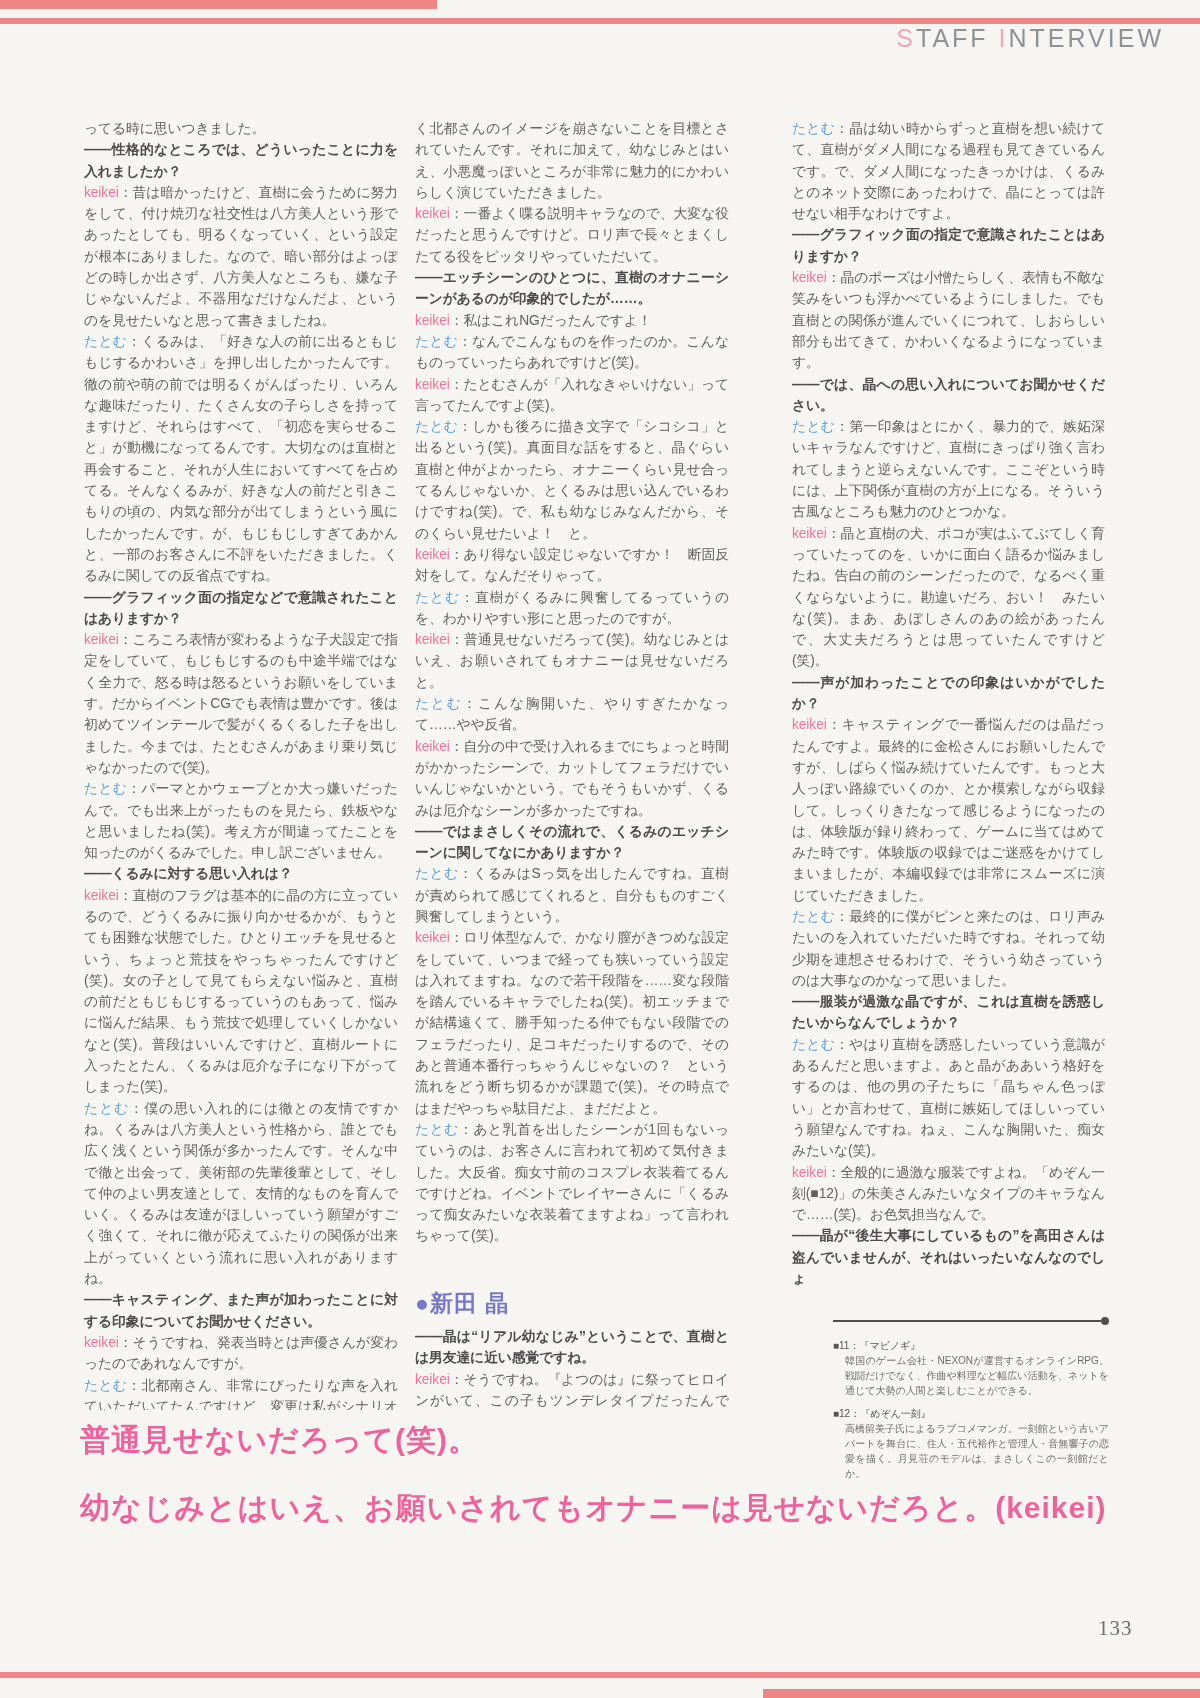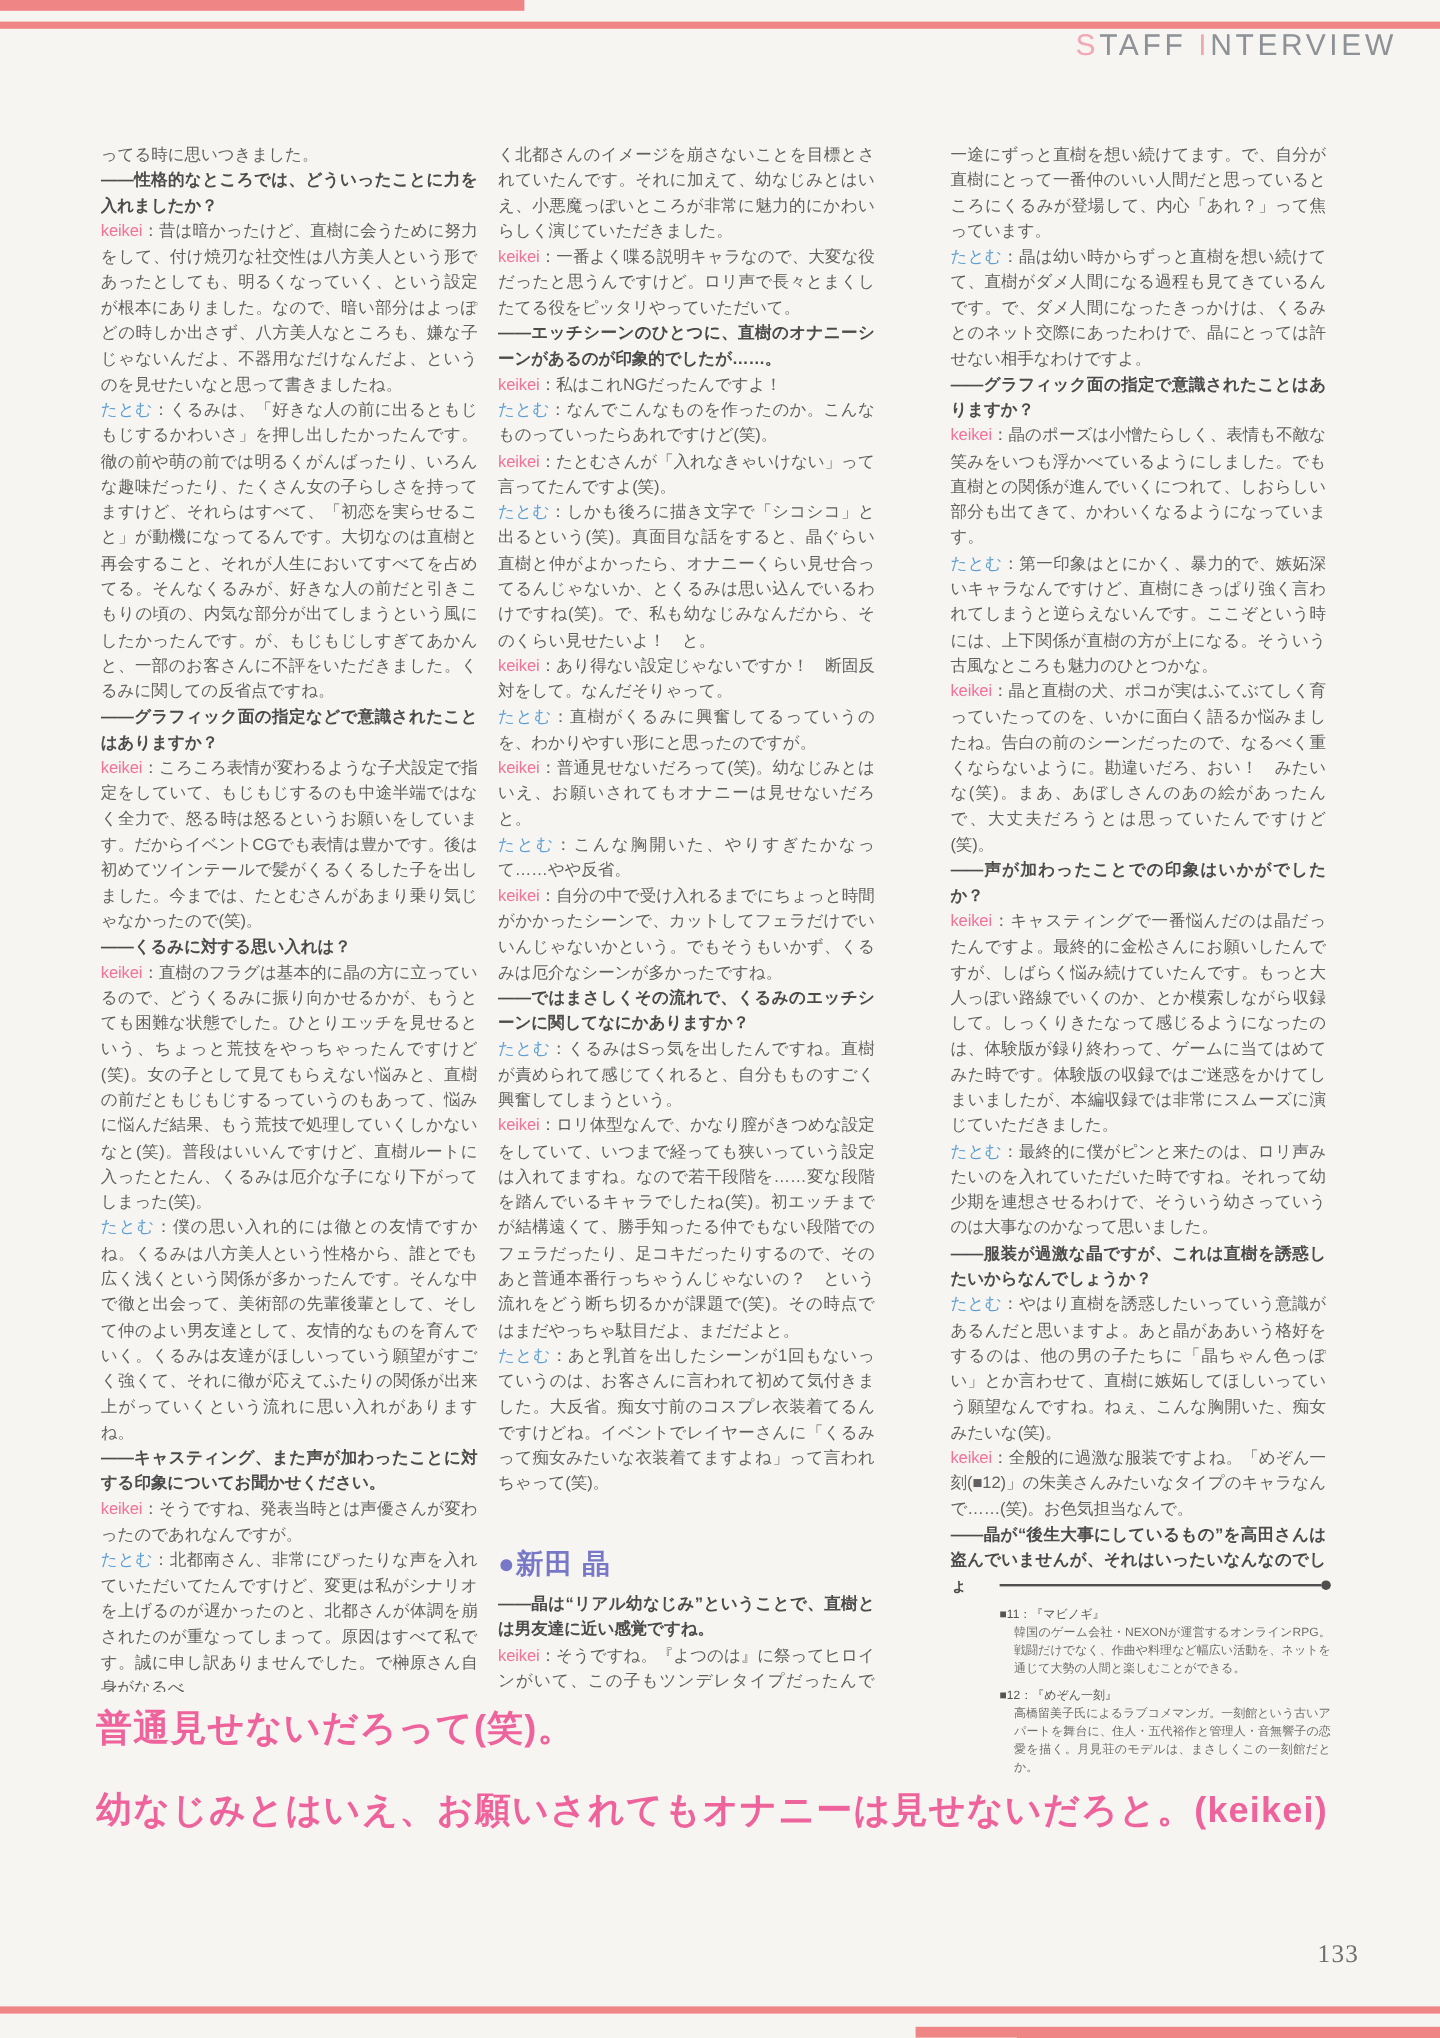--- a/index.html
+++ b/index.html
@@ -74,20 +74,21 @@
 
 <div class="hdr"><span class="acc">S</span><span>TAFF </span><span class="acc">I</span><span>NTERVIEW</span></div>
 
 <div class="col c1">
     <p class="para"><span>ってる時に思いつきました。</span></p>
     <p class="para q"><span>――性格的なところでは、どういったことに力を入れましたか？</span></p>
     <p class="para"><span class="spk k">keikei</span><span>：昔は暗かったけど、直樹に会うために努力をして、付け焼刃な社交性は八方美人という形であったとしても、明るくなっていく、という設定が根本にありました。なので、暗い部分はよっぽどの時しか出さず、八方美人なところも、嫌な子じゃないんだよ、不器用なだけなんだよ、というのを見せたいなと思って書きましたね。</span></p>
     <p class="para"><span class="spk t">たとむ</span><span>：くるみは、「好きな人の前に出るともじもじするかわいさ」を押し出したかったんです。徹の前や萌の前では明るくがんばったり、いろんな趣味だったり、たくさん女の子らしさを持ってますけど、それらはすべて、「初恋を実らせること」が動機になってるんです。大切なのは直樹と再会すること、それが人生においてすべてを占めてる。そんなくるみが、好きな人の前だと引きこもりの頃の、内気な部分が出てしまうという風にしたかったんです。が、もじもじしすぎてあかんと、一部のお客さんに不評をいただきました。くるみに関しての反省点ですね。</span></p>
     <p class="para q"><span>――グラフィック面の指定などで意識されたことはありますか？</span></p>
     <p class="para"><span class="spk k">keikei</span><span>：ころころ表情が変わるような子犬設定で指定をしていて、もじもじするのも中途半端ではなく全力で、怒る時は怒るというお願いをしています。だからイベントCGでも表情は豊かです。後は初めてツインテールで髪がくるくるした子を出しました。今までは、たとむさんがあまり乗り気じゃなかったので(笑)。</span></p>
+    <p class="para"><span class="spk t">たとむ</span><span>：パーマとかウェーブとか大っ嫌いだったんで。でも出来上がったものを見たら、鉄板やなと思いましたね(笑)。考え方が間違ってたことを知ったのがくるみでした。申し訳ございません。</span></p>
     <p class="para q"><span>――くるみに対する思い入れは？</span></p>
     <p class="para"><span class="spk k">keikei</span><span>：直樹のフラグは基本的に晶の方に立っているので、どうくるみに振り向かせるかが、もうとても困難な状態でした。ひとりエッチを見せるという、ちょっと荒技をやっちゃったんですけど(笑)。女の子として見てもらえない悩みと、直樹の前だともじもじするっていうのもあって、悩みに悩んだ結果、もう荒技で処理していくしかないなと(笑)。普段はいいんですけど、直樹ルートに入ったとたん、くるみは厄介な子になり下がってしまった(笑)。</span></p>
     <p class="para"><span class="spk t">たとむ</span><span>：僕の思い入れ的には徹との友情ですかね。くるみは八方美人という性格から、誰とでも広く浅くという関係が多かったんです。そんな中で徹と出会って、美術部の先輩後輩として、そして仲のよい男友達として、友情的なものを育んでいく。くるみは友達がほしいっていう願望がすごく強くて、それに徹が応えてふたりの関係が出来上がっていくという流れに思い入れがありますね。</span></p>
     <p class="para q"><span>――キャスティング、また声が加わったことに対する印象についてお聞かせください。</span></p>
     <p class="para"><span class="spk k">keikei</span><span>：そうですね、発表当時とは声優さんが変わったのであれなんですが。</span></p>
     <p class="para"><span class="spk t">たとむ</span><span>：北都南さん、非常にぴったりな声を入れていただいてたんですけど、変更は私がシナリオを上げるのが遅かったのと、北都さんが体調を崩されたのが重なってしまって。原因はすべて私です。誠に申し訳ありませんでした。で榊原さん自身がなるべ</span></p>
   </div>
 <div class="col c2">
     <p class="para"><span>く北都さんのイメージを崩さないことを目標とされていたんです。それに加えて、幼なじみとはいえ、小悪魔っぽいところが非常に魅力的にかわいらしく演じていただきました。</span></p>
     <p class="para"><span class="spk k">keikei</span><span>：一番よく喋る説明キャラなので、大変な役だったと思うんですけど。ロリ声で長々とまくしたてる役をピッタリやっていただいて。</span></p>
@@ -103,24 +104,24 @@
     <p class="para"><span class="spk k">keikei</span><span>：自分の中で受け入れるまでにちょっと時間がかかったシーンで、カットしてフェラだけでいいんじゃないかという。でもそうもいかず、くるみは厄介なシーンが多かったですね。</span></p>
     <p class="para q"><span>――ではまさしくその流れで、くるみのエッチシーンに関してなにかありますか？</span></p>
     <p class="para"><span class="spk t">たとむ</span><span>：くるみはSっ気を出したんですね。直樹が責められて感じてくれると、自分もものすごく興奮してしまうという。</span></p>
     <p class="para"><span class="spk k">keikei</span><span>：ロリ体型なんで、かなり膣がきつめな設定をしていて、いつまで経っても狭いっていう設定は入れてますね。なので若干段階を……変な段階を踏んでいるキャラでしたね(笑)。初エッチまでが結構遠くて、勝手知ったる仲でもない段階でのフェラだったり、足コキだったりするので、そのあと普通本番行っちゃうんじゃないの？　という流れをどう断ち切るかが課題で(笑)。その時点ではまだやっちゃ駄目だよ、まだだよと。</span></p>
     <p class="para"><span class="spk t">たとむ</span><span>：あと乳首を出したシーンが1回もないっていうのは、お客さんに言われて初めて気付きました。大反省。痴女寸前のコスプレ衣装着てるんですけどね。イベントでレイヤーさんに「くるみって痴女みたいな衣装着てますよね」って言われちゃって(笑)。</span></p>
     <h2 class="section">●新田 晶</h2>
     <p class="para q"><span>――晶は“リアル幼なじみ”ということで、直樹とは男友達に近い感覚ですね。</span></p>
     <p class="para"><span class="spk k">keikei</span><span>：そうですね。『よつのは』に祭ってヒロインがいて、この子もツンデレタイプだったんです。それで「こんなに蹴る娘は嫌だ」ってご意見をいただいたのですが……また蹴らせてしまった(笑)。でも</span></p>
   </div>
 <div class="col c3">
-    <p class="para"><span>一途にずっと直樹を想い続けてます。で、自分が直樹にとって一番仲のいい人間だと思っているところにくるみが登場して、内心「あれ？」って焦っています。</span></p>
     <p class="para"><span class="spk t">たとむ</span><span>：晶は幼い時からずっと直樹を想い続けてて、直樹がダメ人間になる過程も見てきているんです。で、ダメ人間になったきっかけは、くるみとのネット交際にあったわけで、晶にとっては許せない相手なわけですよ。</span></p>
     <p class="para q"><span>――グラフィック面の指定で意識されたことはありますか？</span></p>
     <p class="para"><span class="spk k">keikei</span><span>：晶のポーズは小憎たらしく、表情も不敵な笑みをいつも浮かべているようにしました。でも直樹との関係が進んでいくにつれて、しおらしい部分も出てきて、かわいくなるようになっています。</span></p>
+    <p class="para q"><span>――では、晶への思い入れについてお聞かせください。</span></p>
     <p class="para"><span class="spk t">たとむ</span><span>：第一印象はとにかく、暴力的で、嫉妬深いキャラなんですけど、直樹にきっぱり強く言われてしまうと逆らえないんです。ここぞという時には、上下関係が直樹の方が上になる。そういう古風なところも魅力のひとつかな。</span></p>
     <p class="para"><span class="spk k">keikei</span><span>：晶と直樹の犬、ポコが実はふてぶてしく育っていたってのを、いかに面白く語るか悩みましたね。告白の前のシーンだったので、なるべく重くならないように。勘違いだろ、おい！　みたいな(笑)。まあ、あぼしさんのあの絵があったんで、大丈夫だろうとは思っていたんですけど(笑)。</span></p>
     <p class="para q"><span>――声が加わったことでの印象はいかがでしたか？</span></p>
     <p class="para"><span class="spk k">keikei</span><span>：キャスティングで一番悩んだのは晶だったんですよ。最終的に金松さんにお願いしたんですが、しばらく悩み続けていたんです。もっと大人っぽい路線でいくのか、とか模索しながら収録して。しっくりきたなって感じるようになったのは、体験版が録り終わって、ゲームに当てはめてみた時です。体験版の収録ではご迷惑をかけてしまいましたが、本編収録では非常にスムーズに演じていただきました。</span></p>
     <p class="para"><span class="spk t">たとむ</span><span>：最終的に僕がピンと来たのは、ロリ声みたいのを入れていただいた時ですね。それって幼少期を連想させるわけで、そういう幼さっていうのは大事なのかなって思いました。</span></p>
     <p class="para q"><span>――服装が過激な晶ですが、これは直樹を誘惑したいからなんでしょうか？</span></p>
     <p class="para"><span class="spk t">たとむ</span><span>：やはり直樹を誘惑したいっていう意識があるんだと思いますよ。あと晶がああいう格好をするのは、他の男の子たちに「晶ちゃん色っぽい」とか言わせて、直樹に嫉妬してほしいっていう願望なんですね。ねぇ、こんな胸開いた、痴女みたいな(笑)。</span></p>
     <p class="para"><span class="spk k">keikei</span><span>：全般的に過激な服装ですよね。「めぞん一刻(■12)」の朱美さんみたいなタイプのキャラなんで……(笑)。お色気担当なんで。</span></p>
     <p class="para q"><span>――晶が“後生大事にしているもの”を高田さんは盗んでいませんが、それはいったいなんなのでしょ</span></p>
   </div>

